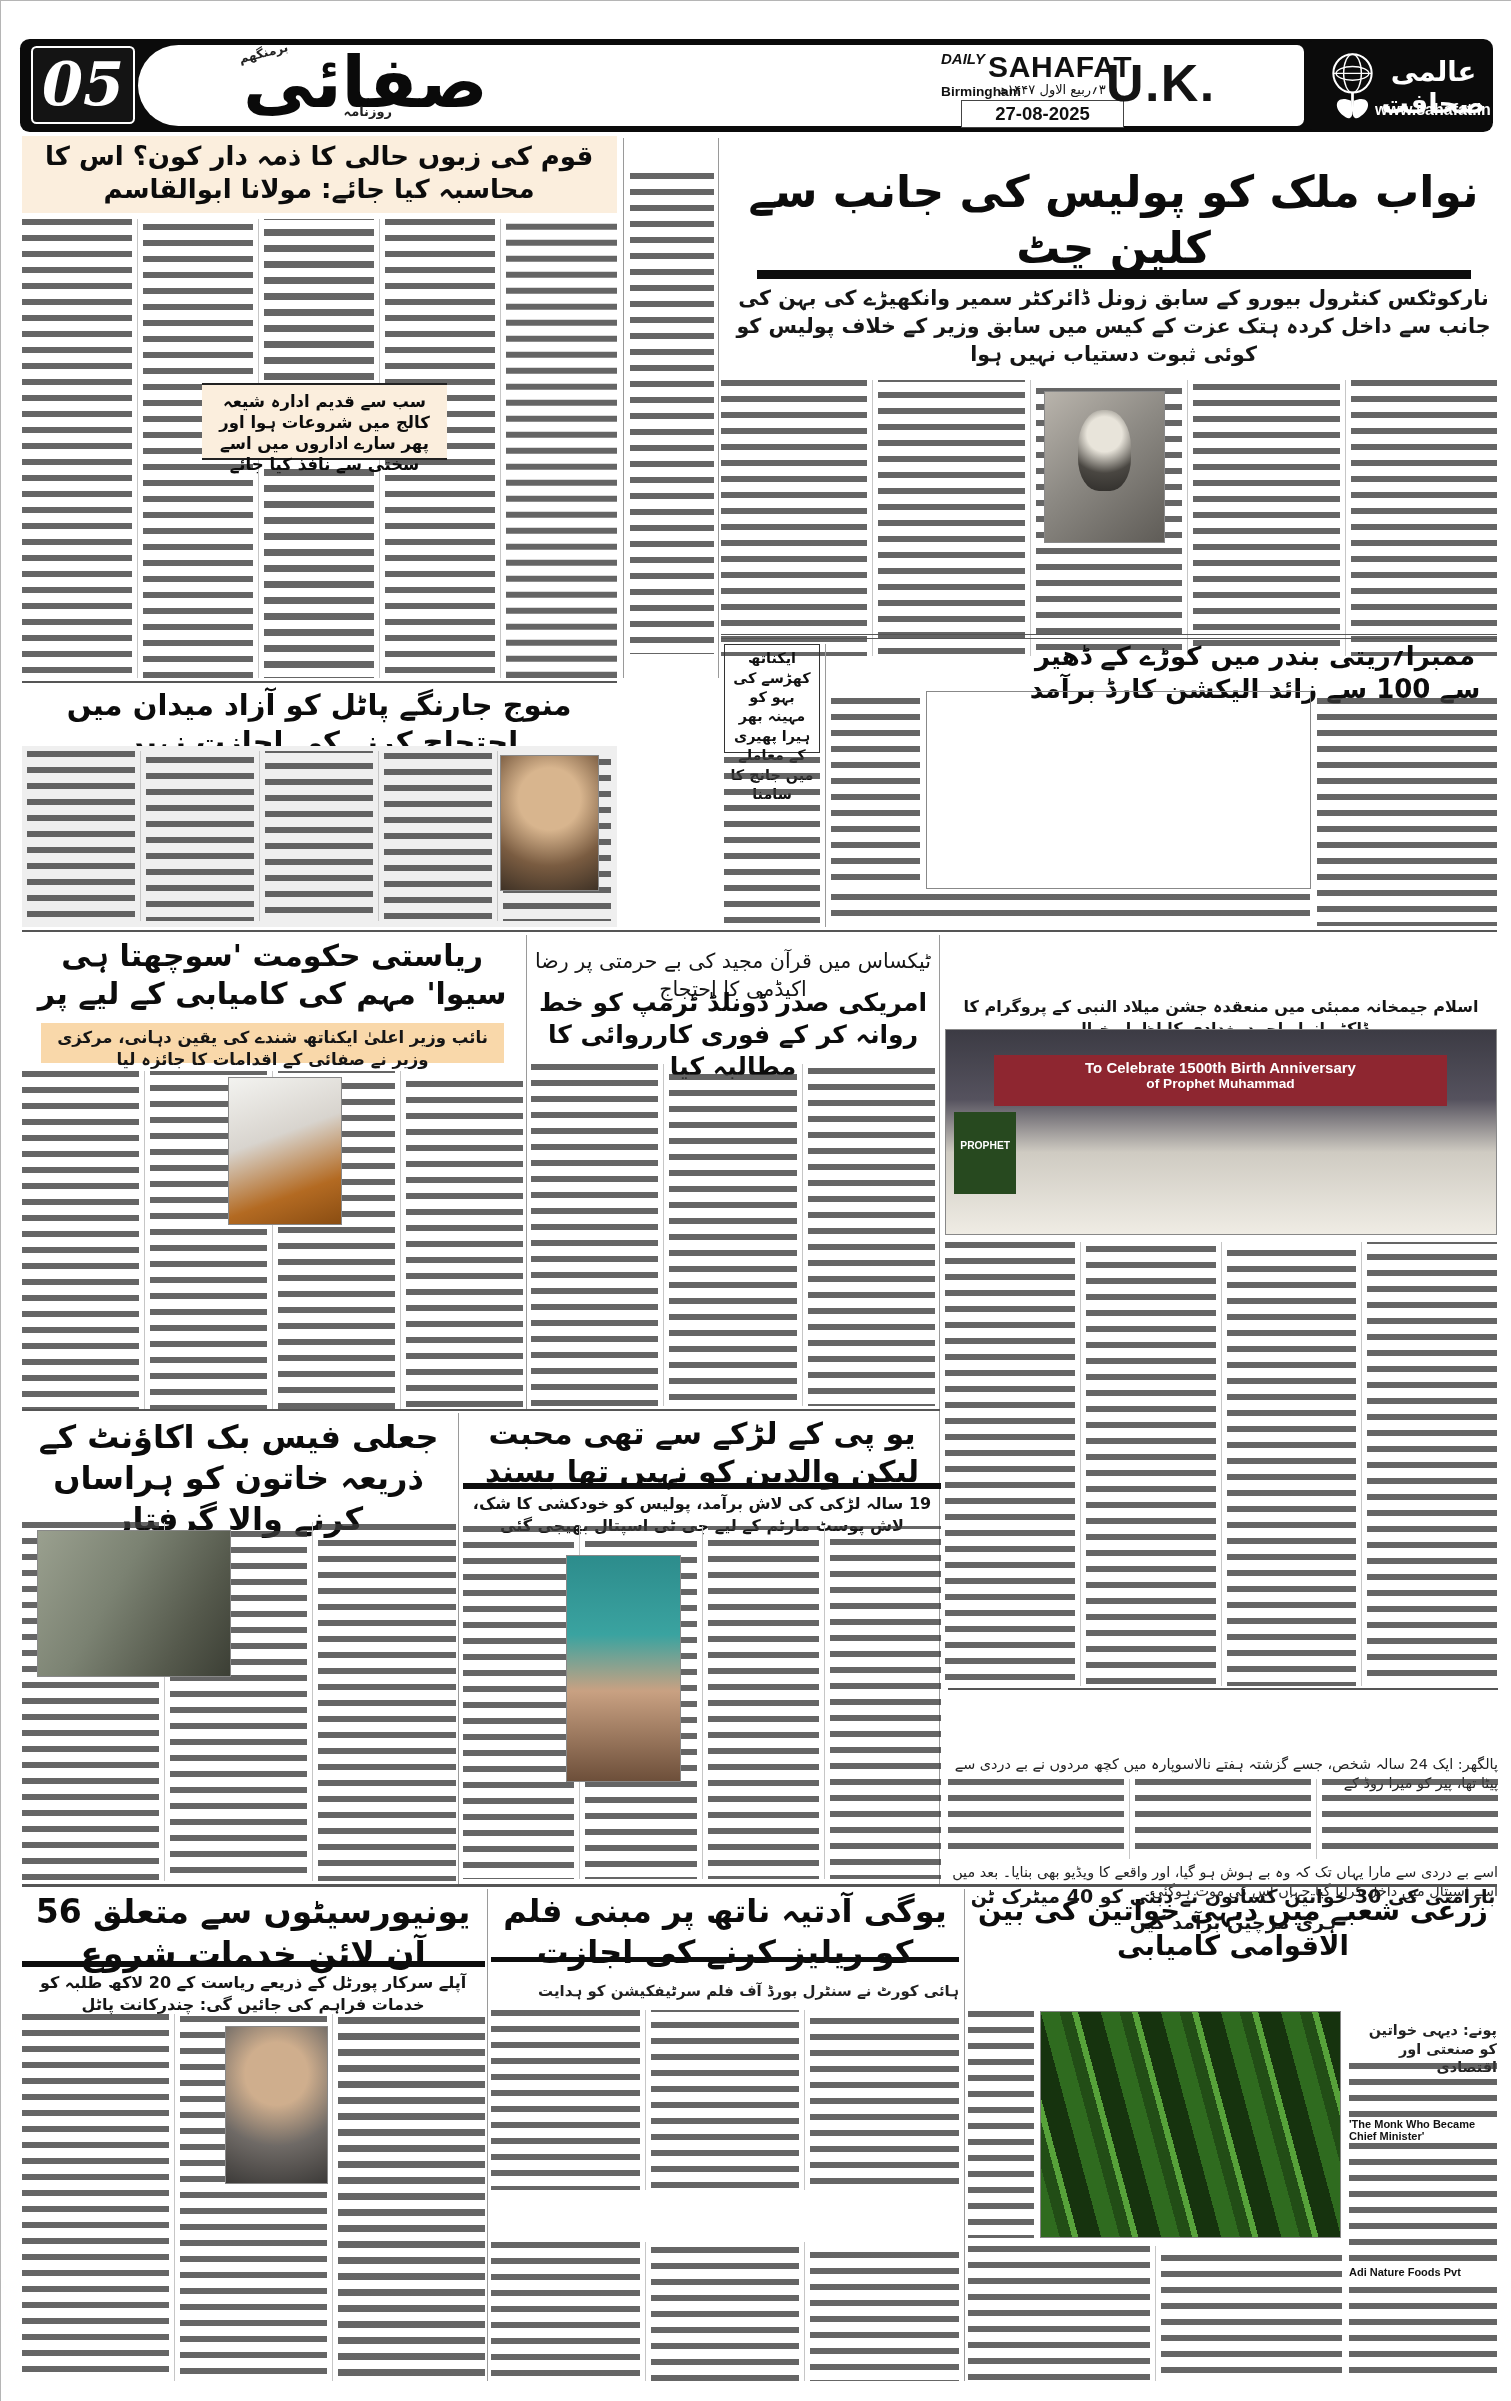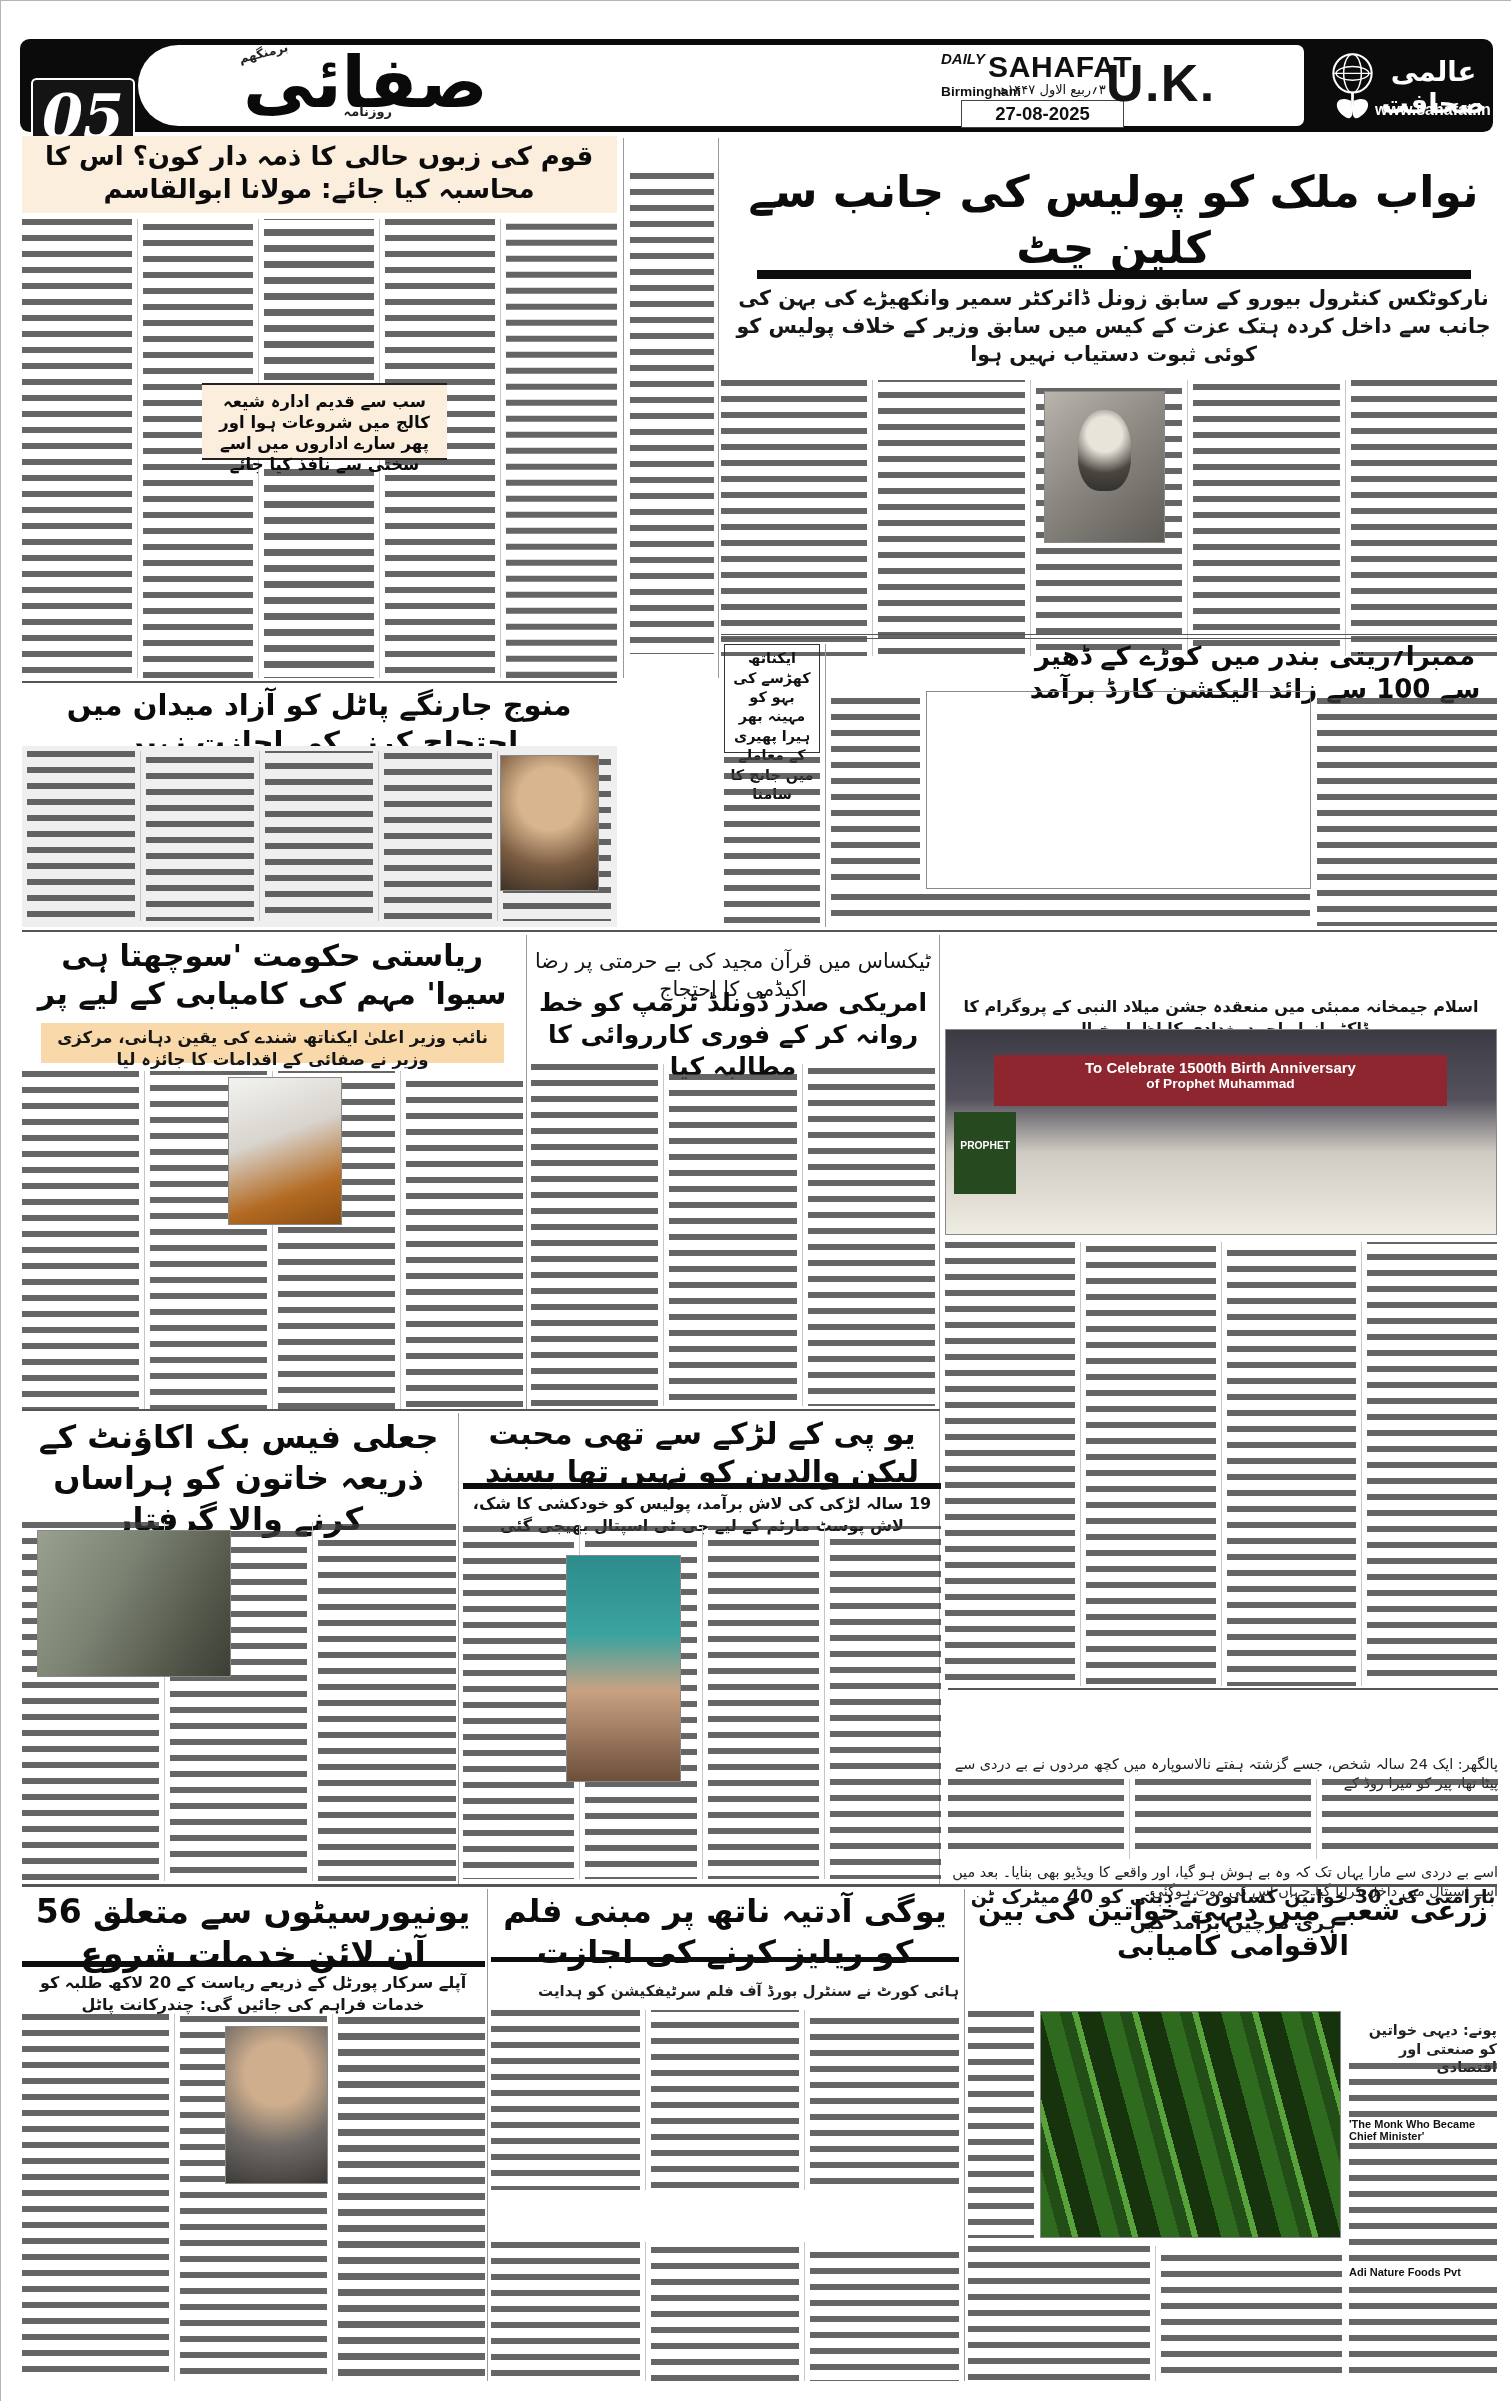--- a/index.html
+++ b/index.html
@@ -15,21 +15,21 @@
   .c1{column-count:1}.c2{column-count:2}.c3{column-count:3}.c4{column-count:4}.c5{column-count:5}
   .sim{width:100%;background:repeating-linear-gradient(to bottom,#3a3a3a 0 6.2px,transparent 6.2px 16px);opacity:.78;}
   .rule-h{background:#555;}
   .rule-thick{background:#0d0d0d;}
   .rule-v{background:#9a9a9a;width:0.7px;}
   .photo{border:0.7px solid #888;}
   
   #hdrband{left:19px;top:38px;width:1473px;height:93px;background:#0b0b0b;border-radius:9.6px;}
   #hdrwhite{left:137px;top:44px;width:1166px;height:81px;background:#ffffff;border-radius:41px 6.9px 6.9px 41px;}
   #pagenobox{left:30px;top:45px;width:104px;height:78px;background:#141414;border:2.1px solid #fff;border-radius:5.5px;color:#fff;
-             font-family:"DejaVu Serif",serif;font-weight:bold;font-style:italic;font-size:59px;text-align:center;line-height:74px;margin-top:32px;}
+             font-family:"DejaVu Serif",serif;font-weight:bold;font-style:italic;font-size:59px;text-align:center;line-height:74px;}
   .logo-black{left:1306px;top:40px;width:184px;height:89px;background:#0b0b0b;border-radius:5.5px;}
   
   .ph-nawab{background:linear-gradient(140deg,#b9b4ac 0%,#8d8a84 45%,#5f5c57 100%);}
   .ph-nawab::after{content:"";position:absolute;left:28%;top:12%;width:44%;height:54%;border-radius:46% 46% 40% 40%;background:radial-gradient(circle at 50% 30%,#e8e4da 0 28%,#4a4742 62%,#2e2c29 100%);}
   .ph-cards{background:#d9cdb6 repeating-linear-gradient(23deg,rgba(255,255,255,.85) 0 12.4px,rgba(160,145,115,.55) 12.4px 18px,rgba(220,205,175,.7) 18px 36px),repeating-linear-gradient(-31deg,rgba(255,255,255,.35) 0 9.6px,rgba(120,110,90,.25) 9.6px 20.6px);}
   .ph-face{background:radial-gradient(circle at 50% 32%,#d8b58e 0 30%,#7a5c41 65%,#3f3226 100%);}
   .ph-shinde{background:linear-gradient(160deg,#f3f3f0 0%,#d8d4ce 40%,#b36a22 75%,#8a4d12 100%);}
   .ph-event{background:linear-gradient(to bottom,#3c3b44 0%,#55525e 34%,#cfcbc2 60%,#efece4 100%);}
   .ph-arrest{background:linear-gradient(120deg,#9aa08f 0%,#7b8272 40%,#55594c 75%,#3c3f35 100%);}
   .ph-girl{background:linear-gradient(to bottom,#2d8c8c 0%,#3aa3a0 35%,#c9a182 60%,#6d4f3a 100%);}

